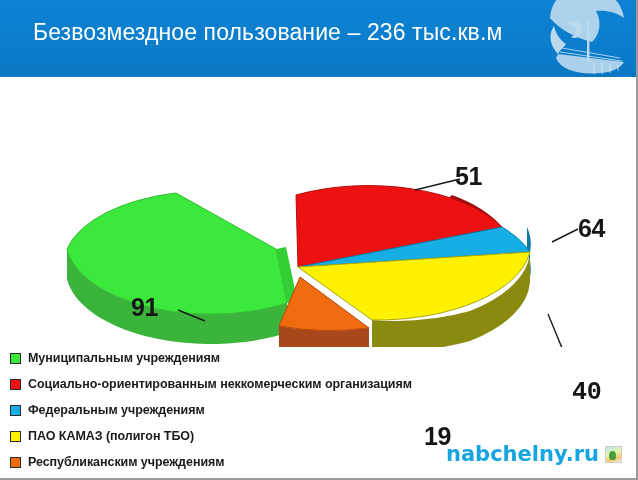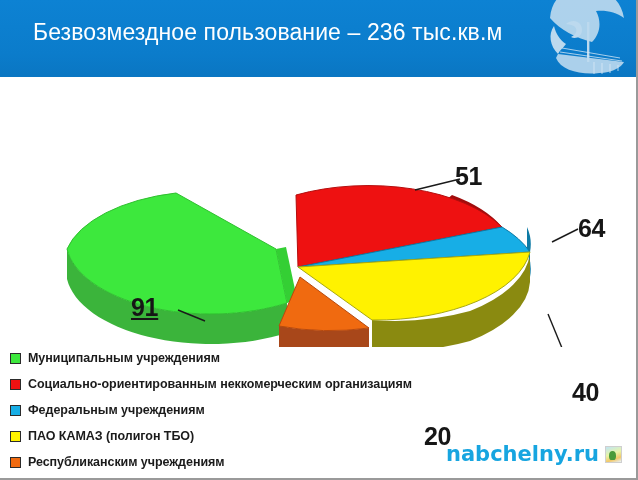--- a/index.html
+++ b/index.html
@@ -47,23 +47,23 @@
   .dlabel{
     position:absolute;
     font-size:25px;
     font-weight:bold;
     color:#161616;
     white-space:nowrap;
     letter-spacing:-0.3px;
   }
   #lbl-51{left:455px;top:85px;}
   #lbl-35{left:578px;top:137px;}
-  #lbl-40{left:572px;top:301px;}
+  #lbl-40{left:572px;top:301px;font-family:Liberation Mono, monospace;}
   #lbl-19{left:424px;top:345px;}
-  #lbl-91{left:131px;top:216px;text-decoration:underline;}
+  #lbl-91{left:131px;top:216px;}
 
   
   #legend{
     position:absolute;left:10px;top:345px;width:560px;
   }
   .legend-row{
     display:flex;align-items:center;height:26px;
   }
   .swatch{
     width:11px;height:11px;
@@ -186,21 +186,21 @@
         <line x1="552" y1="165" x2="578" y2="152"></line>
         <line x1="548" y1="237" x2="576" y2="305"></line>
         <line x1="345" y1="285" x2="422" y2="357"></line>
         <line x1="178" y1="233" x2="205" y2="244"></line>
       </g>
     </svg>
 
     <div class="dlabel" id="lbl-51">51</div>
     <div class="dlabel" id="lbl-35">64</div>
     <div class="dlabel" id="lbl-40">40</div>
-    <div class="dlabel" id="lbl-19">20</div>
+    <div class="dlabel" id="lbl-19">19</div>
     <div class="dlabel" id="lbl-91">91</div>
   </div>
 
   <div id="footer-logo">
     <span id="logo-text">nabchelny.ru</span>
     <span id="logo-mark"></span>
   </div>
 
   <div id="legend">
 

